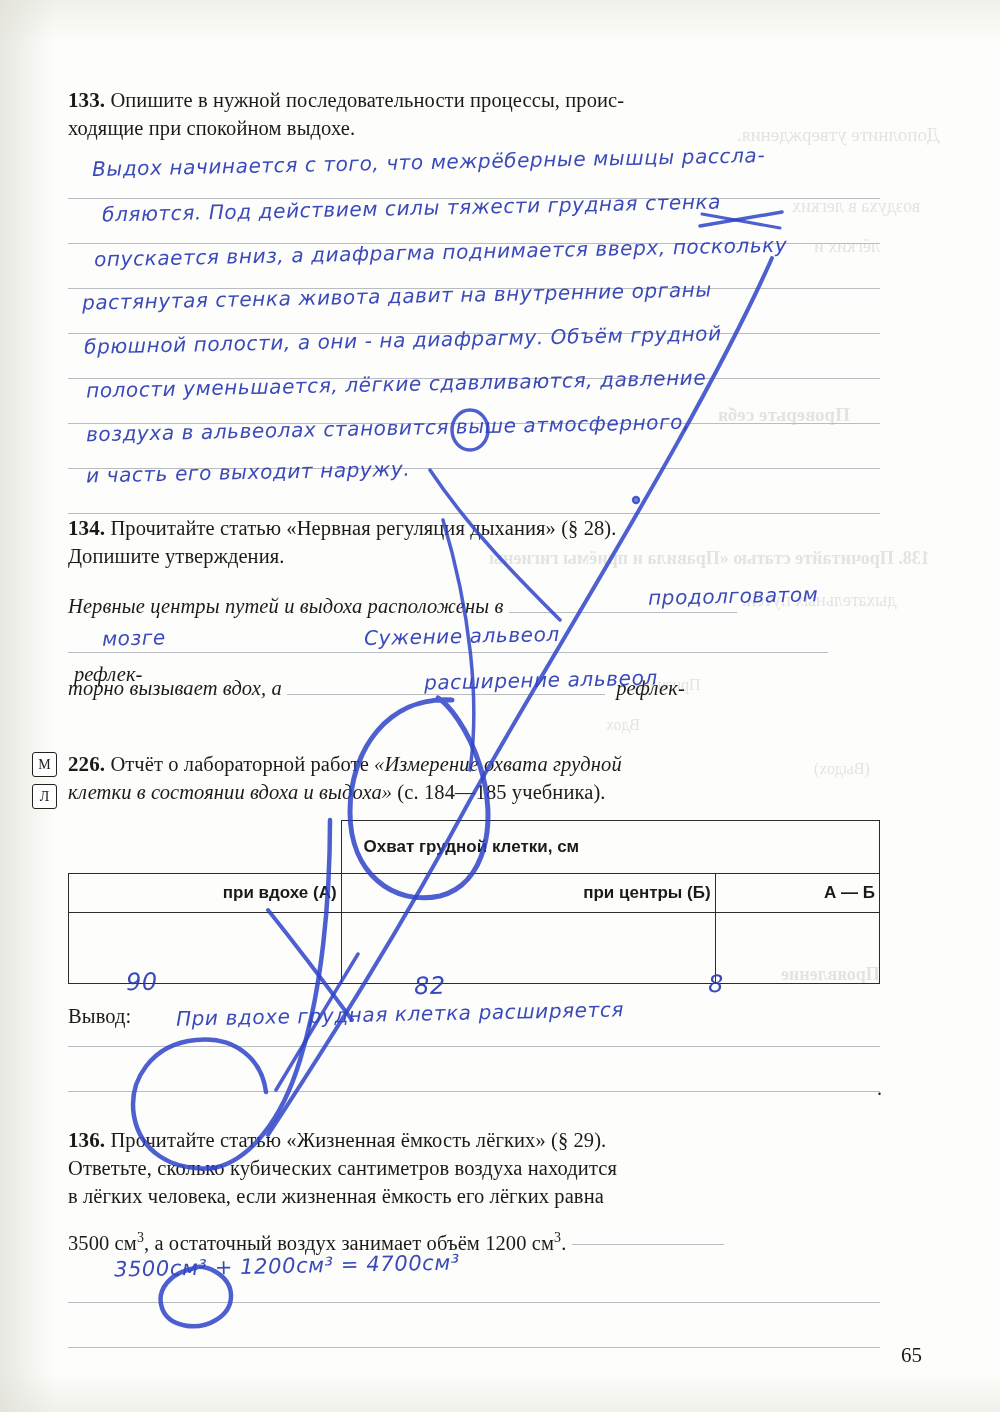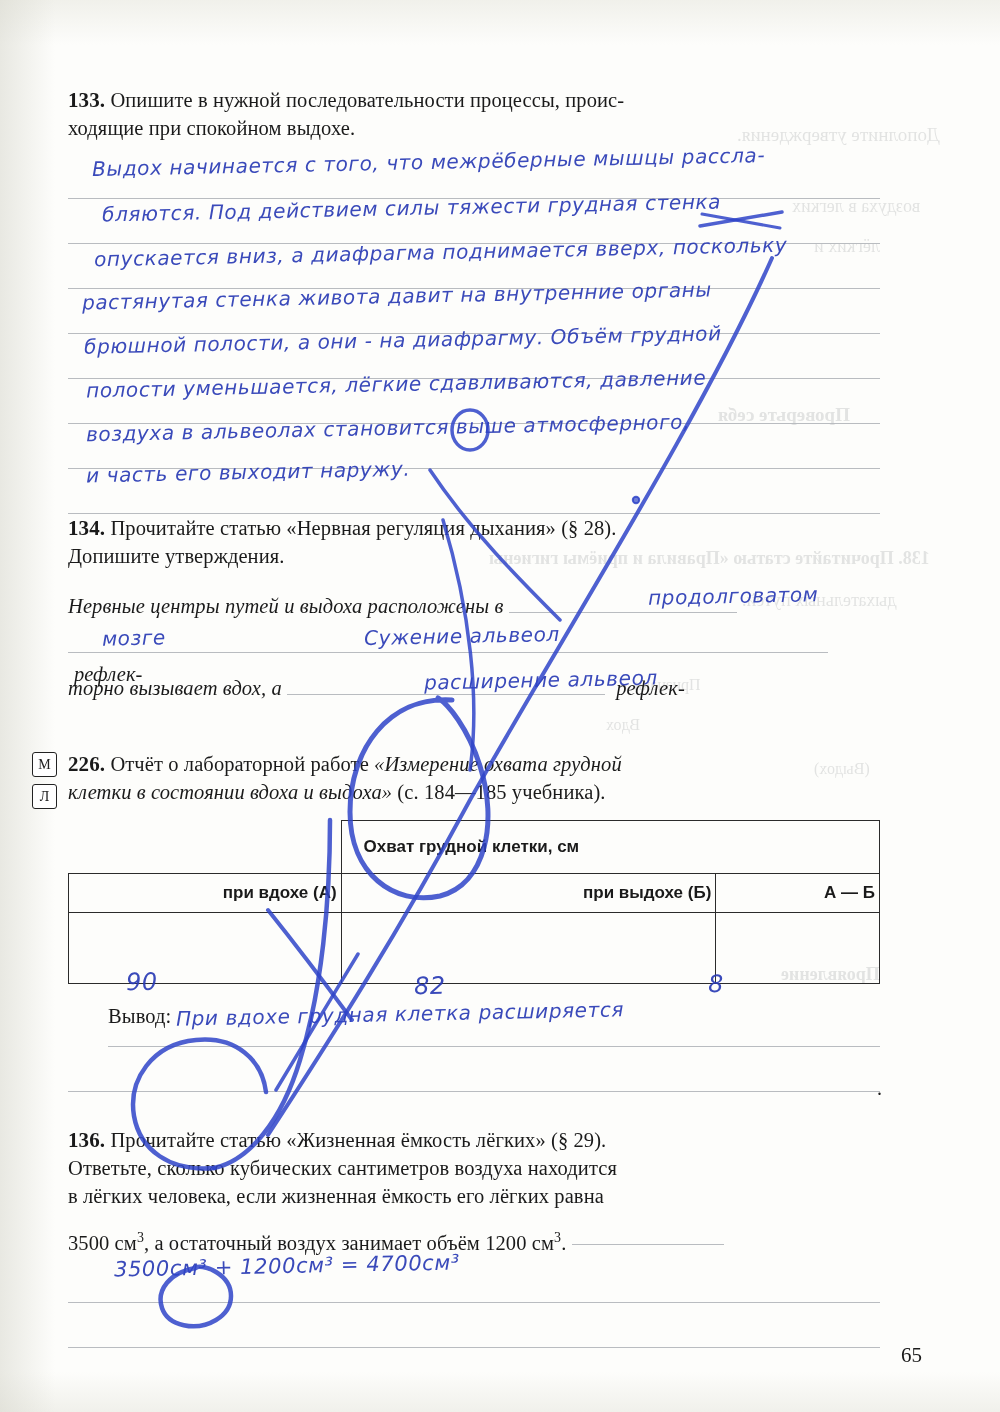--- a/index.html
+++ b/index.html
@@ -190,37 +190,37 @@
 
     <div style="position:relative;">
       <table class="lab">
         <tbody>
             <tr>
           <td style="border:none; border-right:1px solid #2b2b2b; border-bottom:none; height:34px;"></td>
           <td colspan="2" style="border-top:1px solid #2b2b2b; border-right:1px solid #2b2b2b; text-align:left; padding-left:22px;">Охват грудной клетки, см</td>
         </tr>
         <tr>
           <td>при вдохе (А)</td>
-          <td>при выдохе (Б)</td>
+          <td>при центры (Б)</td>
           <td>А — Б</td>
         </tr>
         <tr>
           <td class="val"></td>
           <td class="val"></td>
           <td class="val"></td>
         </tr>
       </tbody>
         </table>
       <div class="hw" style="left:58px; top:148px; font-size:24px;">90</div>
       <div class="hw" style="left:346px; top:152px; font-size:24px;">82</div>
       <div class="hw" style="left:640px; top:150px; font-size:24px;">8</div>
     </div>
 
     <div style="position:relative; margin-top:18px;">
-      <div class="q" style="height:44px; border-bottom:1px solid #b9bcc0;margin-left:40px;">
+      <div class="q" style="height:44px; border-bottom:1px solid #b9bcc0;">
         <span style="font-weight:normal;">Вывод:</span>
       </div>
       <div class="rule" style="position:relative;">
         <span style="position:absolute; right:-2px; top:30px; font-size:20px;">.</span>
       </div>
       <div class="hw" style="left:108px; top:0px;">При вдохе грудная клетка расширяется</div>
     </div>
 
     <div class="q" style="margin-top:34px;">
       <span class="num">136.</span>

